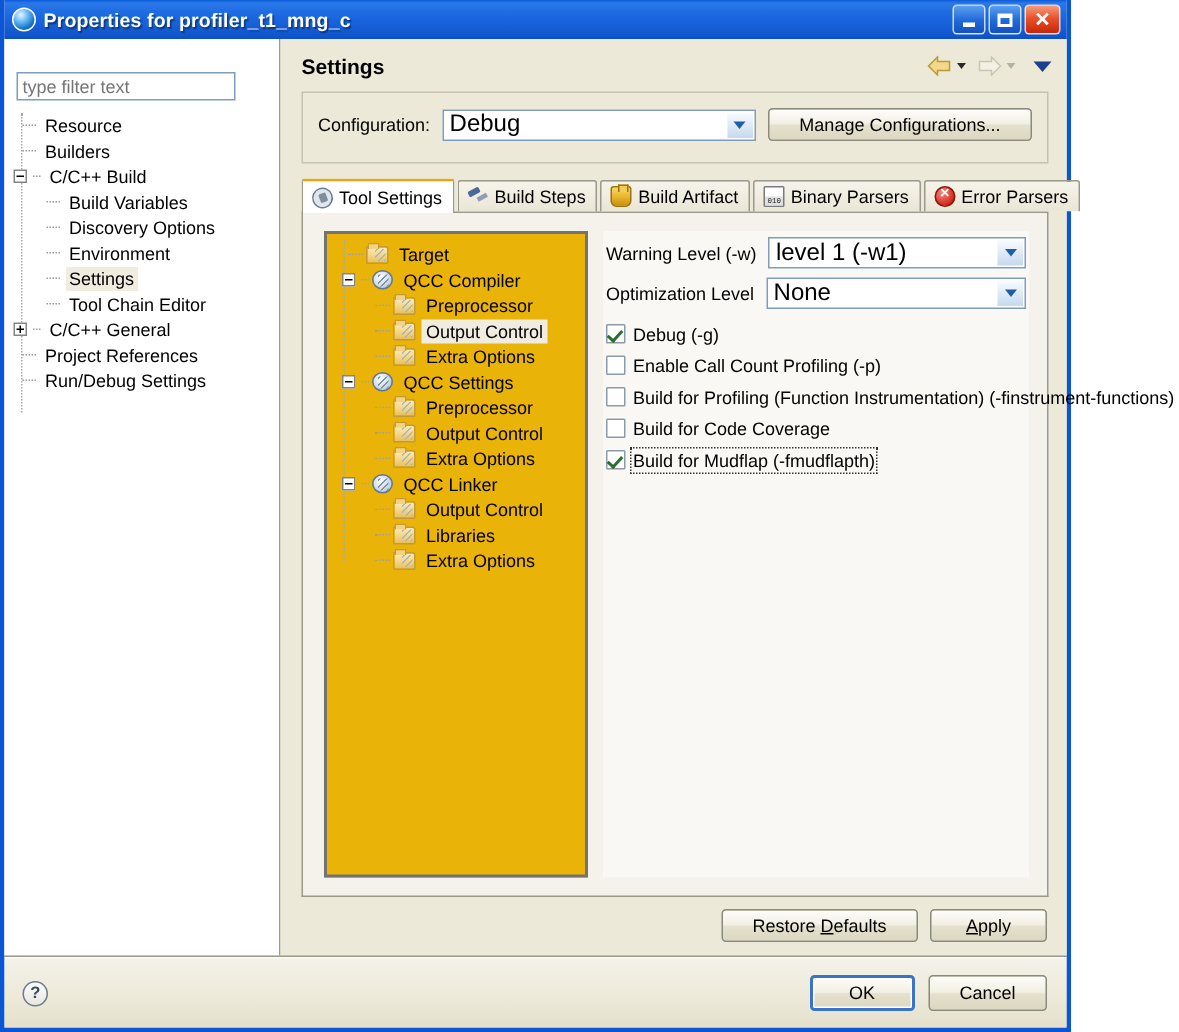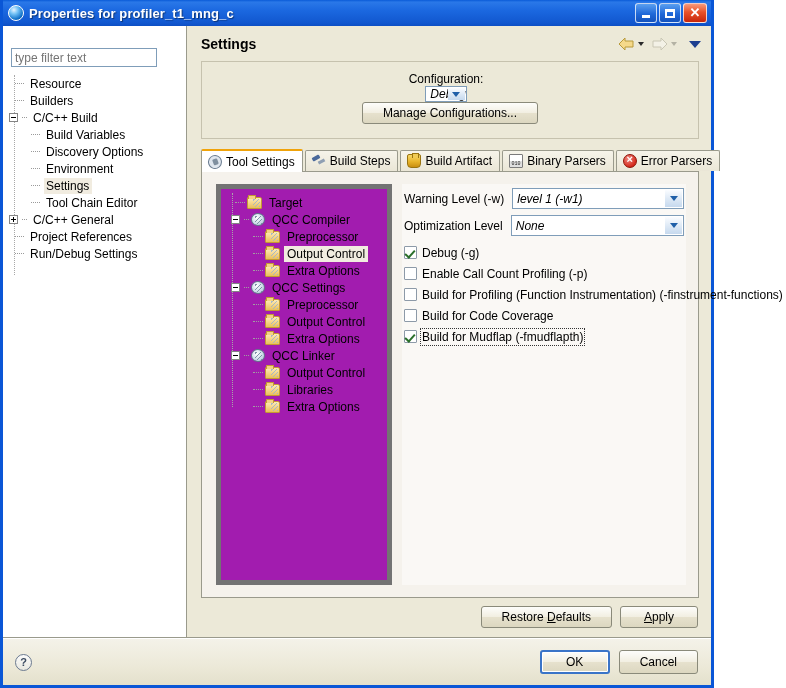--- a/index.html
+++ b/index.html
@@ -135,29 +135,29 @@
     border-right: 6px solid transparent; border-top: 7px solid #1d3f8f;
     margin-left: 7px;
   }
 
   
   .configbar {
     margin: 0 12px 0 14px;
     background: #ece9d8;
     border: 1px solid #c6c2ae;
     padding: 10px 10px 14px 10px;
-    display: flex; align-items: center; flex-direction: column;
+    display: flex; align-items: center;
   }
   .cfg-label { font-size: 12px; margin-right: 8px; white-space: nowrap; }
   .combo {
     position: relative; display: flex; align-items: center;
     background: #ffffff; border: 1px solid #7f9db9;
     height: 21px; padding: 0 0 0 4px;
   }
-  .combo .val { font-size: 12px; color: #000; white-space: nowrap; overflow: hidden; font-style: italic; }
+  .combo .val { font-size: 16px; color: #000; white-space: nowrap; overflow: hidden; }
   .combo .arrowbox {
     position: absolute; right: 1px; top: 1px; bottom: 1px; width: 17px;
     background: linear-gradient(to bottom,#fafcff,#dce8f5 55%,#c6d9ee);
     display: flex; align-items: center; justify-content: center;
   }
   .combo .arrowbox::after {
     content: ""; width: 0; height: 0;
     border-left: 4.5px solid transparent; border-right: 4.5px solid transparent;
     border-top: 5px solid #1f5fa8;
   }
@@ -248,22 +248,22 @@
     margin: 0 12px 0 14px;
     background: #f5f2ec;
     border: 1px solid #9a9a8c; border-top: none;
     flex: 1; min-height: 0;
     display: flex;
     padding: 12px 12px 12px 14px;
     gap: 0;
   }
   .tooltree {
     width: 176px; min-width: 176px;
-    background: #a21caf;
-    border: 5px solid #737373;
+    background: #eab308;
+    border: 2px solid #737373;
     padding: 5px 0 0 6px;
     overflow: hidden;
     position: relative;
   }
   .trow { height: 17px; display: flex; align-items: center; white-space: nowrap; position: relative; }
   .trow .tlbl { font-size: 12px; line-height: 14px; padding: 1px 3px; }
   .trow.sel .tlbl { background: #f1ece0; }
   .folder {
     width: 15px; height: 12px; flex: 0 0 auto; margin-right: 4px;
     position: relative;

